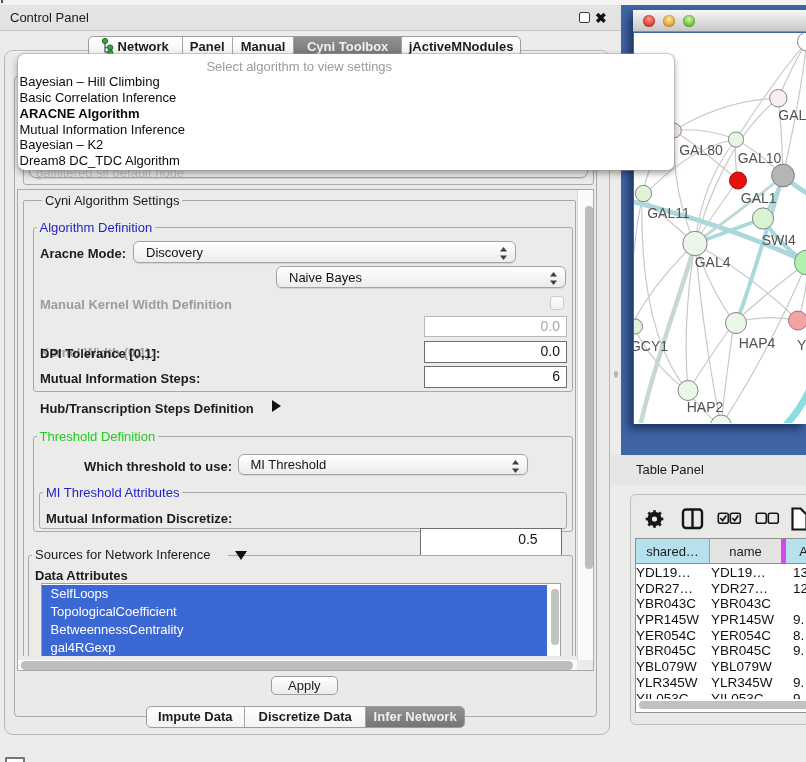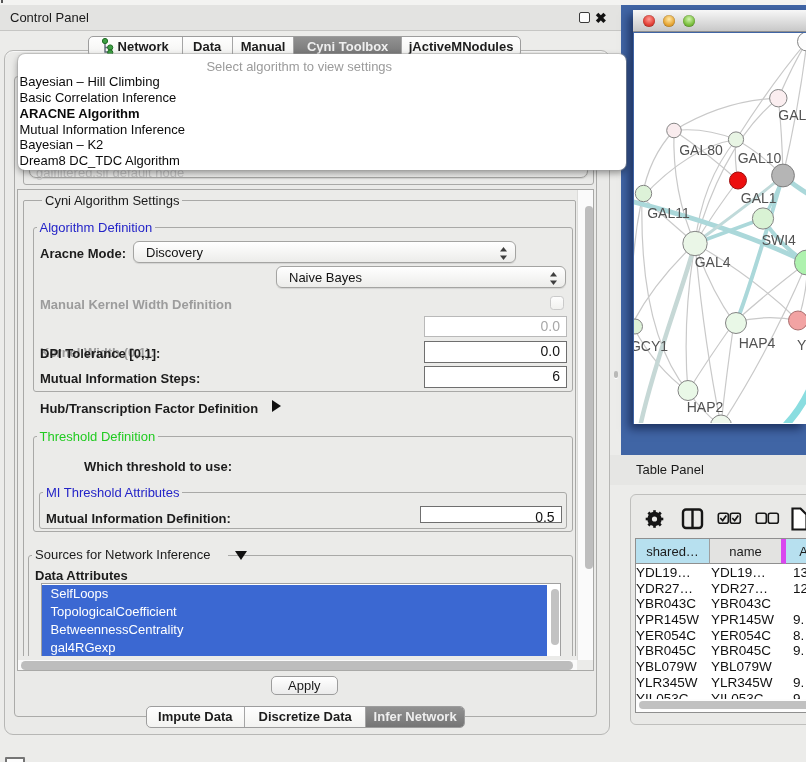--- a/index.html
+++ b/index.html
@@ -226,21 +226,21 @@
         <g stroke="#5d6a78" stroke-width="1.4" fill="none">
           <path d="M3,4 V14 H6.5"></path>
           <path d="M3,9.5 H6.5"></path>
         </g>
         <g fill="#3ea044" stroke="#1e6b22" stroke-width="1">
           <circle cx="3" cy="3" r="2.6"></circle>
           <circle cx="8.2" cy="9.5" r="2.6"></circle>
           <circle cx="8.2" cy="14.5" r="2.6"></circle>
         </g>
       </svg>Network</div>
-  <div class="tab" style="width:50.2px;">Data</div>
+  <div class="tab" style="width:50.2px;">Panel</div>
   <div class="tab" style="width:61.5px;">Manual</div>
   <div class="tab tabsel" style="width:107.8px;">Cyni Toolbox</div>
   <div class="tab" style="width:119px;">jActiveMNodules</div>
 </div>
 
 <div class="group" style="left:22.5px;top:86.5px;width:571.8px;height:44px;"></div>
 <div class="combo" style="left:29px;top:100.5px;width:558.5px;height:22px;border-color:#6e9fc4;box-shadow:0 0 5px 2px rgba(88,148,208,0.85);"></div>
 <div class="group" style="left:22.5px;top:141.5px;width:571.8px;height:43px;"></div>
 <div class="combo" style="left:29px;top:152.5px;width:558.5px;height:25.5px;border-radius:7px;">
   <div class="ctx" style="left:6px;top:6px;line-height:25.5px;color:#c6c6c6;">galfiltered.sif default node</div>
@@ -282,32 +282,39 @@
   </div>
   <div class="lbl dis" style="left:40px;top:296.5px;">Manual Kernel Width Definition</div>
   <div class="abs" style="left:550px;top:296px;width:14px;height:14px;border:1.5px solid #cacaca;border-radius:3.5px;background:linear-gradient(#fdfdfd,#f1f1ef);"></div>
   <div class="lbl dis" style="left:40px;top:320.5px;margin-top:24px;">Kernel Width (0,1):</div>
   <div class="fld" style="left:424px;top:315.5px;width:143px;height:21.5px;line-height:19.5px;padding-right:6px;border-color:#b9b9b9;color:#a8a8a8;">0.0</div>
   <div class="lbl" style="left:40px;top:345.5px;">DPI Tolerance [0,1]:</div>
   <div class="fld" style="left:424px;top:341px;width:143px;height:21.5px;line-height:19.5px;padding-right:6px;">0.0</div>
   <div class="lbl" style="left:40px;top:370.5px;">Mutual Information Steps:</div>
   <div class="fld" style="left:424px;top:366px;width:143px;height:21.5px;line-height:19.5px;padding-right:6px;">6</div>
 
-  <div class="lbl" style="left:40px;top:400.5px;">Hub/Transcription Factor Definition</div>
+  <div class="lbl" style="left:40px;top:400.5px;">Hub/Transcription Steps Definition</div>
   <div class="abs" style="left:272px;top:400px;width:0;height:0;border-left:9px solid #111;border-top:6.5px solid transparent;border-bottom:6.5px solid transparent;"></div>
 
   <div class="group" style="left:32.7px;top:435.5px;width:540.6px;height:96px;"></div>
   <div class="gt" style="left:36.5px;top:429.5px;line-height:13px;color:#21cb21;">Threshold Definition</div>
 
   <div class="lbl" style="left:auto;right:574px;top:458.5px;">Which threshold to use:</div>
+  <div class="combo" style="left:237.5px;top:454px;width:290.5px;height:20.5px;">
+    <div class="ctx" style="line-height:20.5px;">MI Threshold</div>
+    <svg class="spin" style="top:4.5px;" width="8" height="13" viewBox="0 0 8 13">
+          <path d="M4,0 L7.5,4.5 H0.5 Z" fill="#3e3e3e"></path>
+          <path d="M4,13 L7.5,8.5 H0.5 Z" fill="#3e3e3e"></path>
+        </svg>
+  </div>
 
   <div class="group" style="left:39px;top:492px;width:527.5px;height:37px;"></div>
   <div class="gt" style="left:43px;top:486px;line-height:13px;color:#2424c8;">MI Threshold Attributes</div>
-  <div class="lbl" style="left:46px;top:510.5px;">Mutual Information Definition:</div>
-  <div class="fld" style="left:420px;top:506px;width:141.6px;height:17px;line-height:20.5px;padding-right:6px;">0.5</div>
+  <div class="lbl" style="left:46px;top:510.5px;">Mutual Information Discretize:</div>
+  <div class="fld" style="left:420px;top:528px;width:141.6px;height:28px;line-height:20.5px;padding-right:23px;">0.5</div>
 
   <div class="group" style="left:28px;top:554.5px;width:545.3px;height:240px;"></div>
   <div class="gt" style="left:32px;top:548px;line-height:13px;">Sources for Network Inference&nbsp;&nbsp;&nbsp;&nbsp;</div>
   <div class="abs" style="left:235px;top:551px;width:0;height:0;border-top:9px solid #111;border-left:6.5px solid transparent;border-right:6.5px solid transparent;"></div>
   <div class="lbl" style="left:35px;top:567.5px;">Data Attributes</div>
 
   <div class="abs" style="left:40.5px;top:583px;width:520.5px;height:120px;border:1px solid #a0a0a0;background:#fff;">
     <div class="abs" style="left:0.5px;top:1px;width:505px;height:72px;background:#3b68d2;"></div>
     <div class="abs" style="left:9px;top:1px;width:505px;height:72px;font-size:13px;color:#fff;line-height:18px;">SelfLoops<br>TopologicalCoefficient<br>BetweennessCentrality<br>gal4RGexp</div>
     <div class="abs" style="left:509px;top:5px;width:8.5px;height:56px;border-radius:4.25px;background:#c2c2c2;"></div>
@@ -319,21 +326,21 @@
 <div class="abs" style="left:270.7px;top:675.5px;width:67.3px;height:19.5px;border:1px solid #9d9d9d;border-radius:5px;background:linear-gradient(#ffffff,#ebebeb);text-align:center;line-height:17.5px;font-size:13px;color:#1a1a1a;">Apply</div>
 
 <div class="tabrow" style="left:145.6px;top:706.3px;width:319.3px;height:21.4px;">
   <div class="tab" style="width:97.4px;">Impute Data</div>
   <div class="tab" style="width:121.4px;">Discretize Data</div>
   <div class="tab tabsel" style="width:98.5px;">Infer Network</div>
 </div>
 
 <div class="abs" style="left:614px;top:371px;width:4px;height:7px;border-radius:2px;background:#b9b9b7;box-shadow:0 1px 0 #fff;"></div>
 
-<div class="abs" style="left:17.5px;top:53.5px;width:608px;height:116px;background:#fff;border-radius:7px;box-shadow:0 0 0 1px rgba(160,160,160,0.45), 0 3px 7px rgba(0,0,0,0.4);">
+<div class="abs" style="left:17.5px;top:53.5px;width:656px;height:116px;background:#fff;border-radius:7px;box-shadow:0 0 0 1px rgba(160,160,160,0.45), 0 3px 7px rgba(0,0,0,0.4);">
   <div class="abs" style="left:0;top:5px;width:563.5px;text-align:center;font-size:13px;color:#9b9b9b;line-height:15.85px;">Select algorithm to view settings</div>
   <div class="abs" style="left:2px;top:20.5px;font-size:13px;color:#0a0a0a;line-height:15.85px;white-space:nowrap;">
     Bayesian – Hill Climbing<br>
     Basic Correlation Inference<br>
     <b>ARACNE Algorithm</b><br>
     Mutual Information Inference<br>
     Bayesian – K2<br>
     Dream8 DC_TDC Algorithm
   </div>
 </div>

